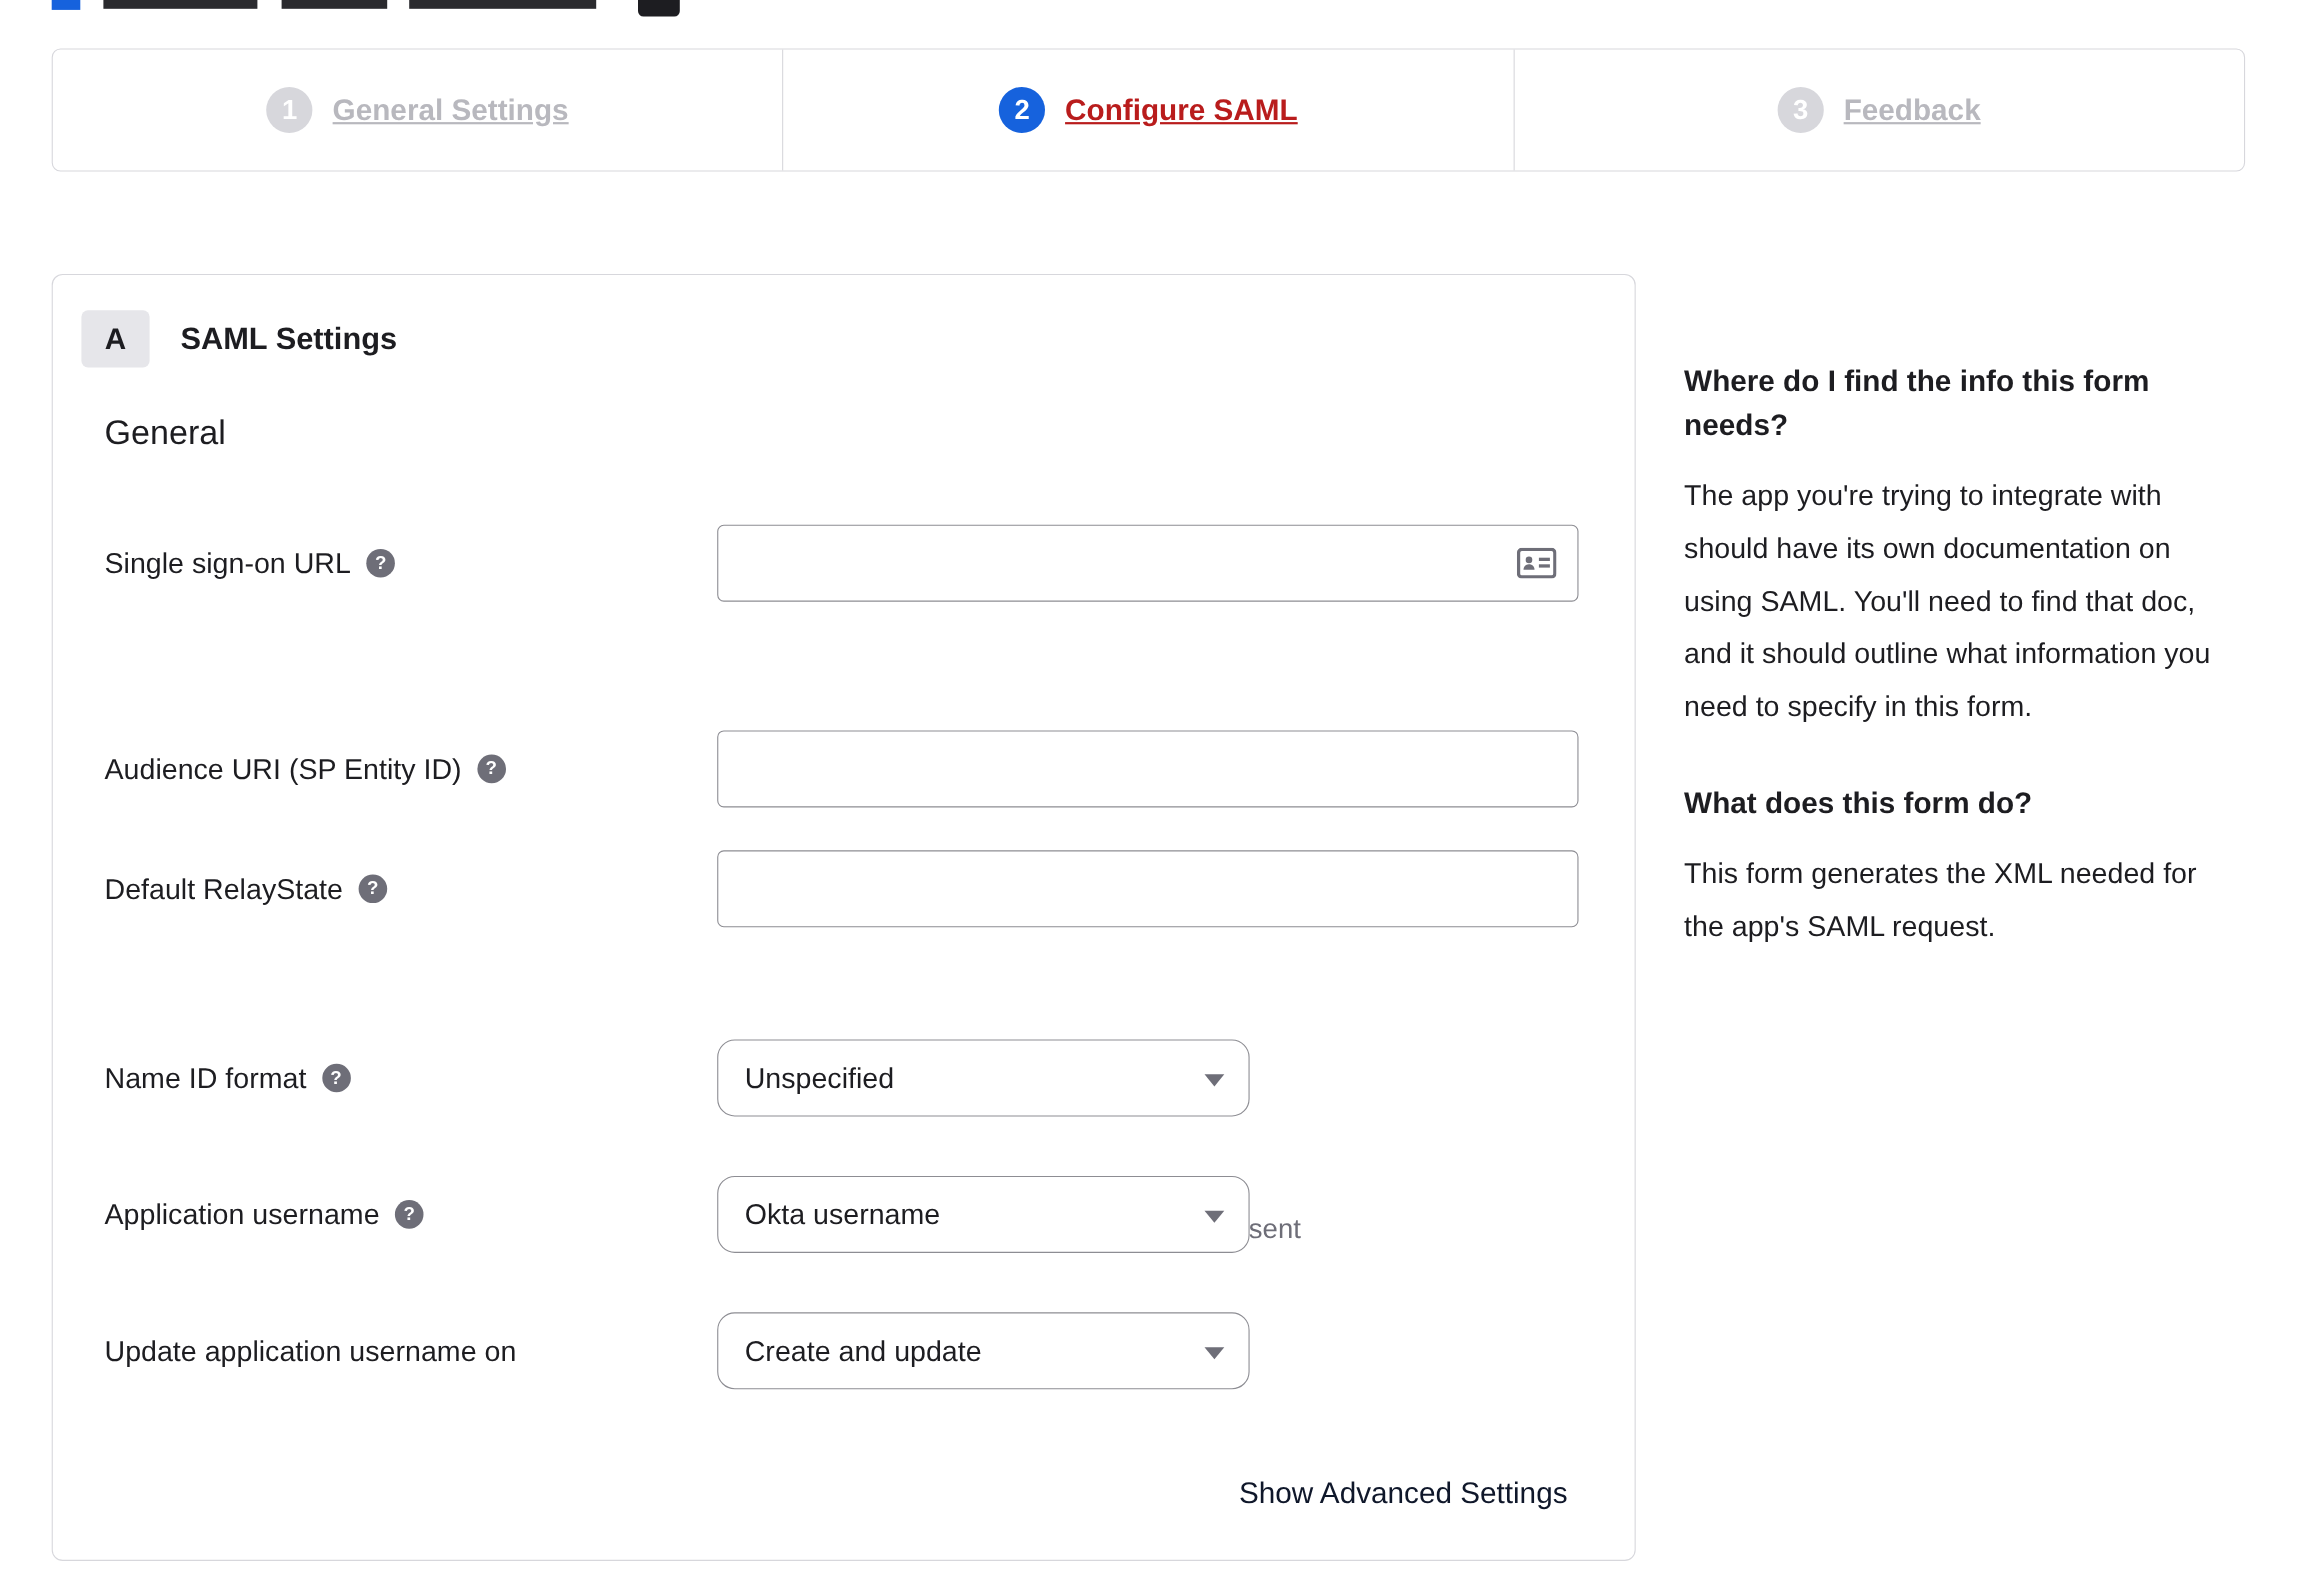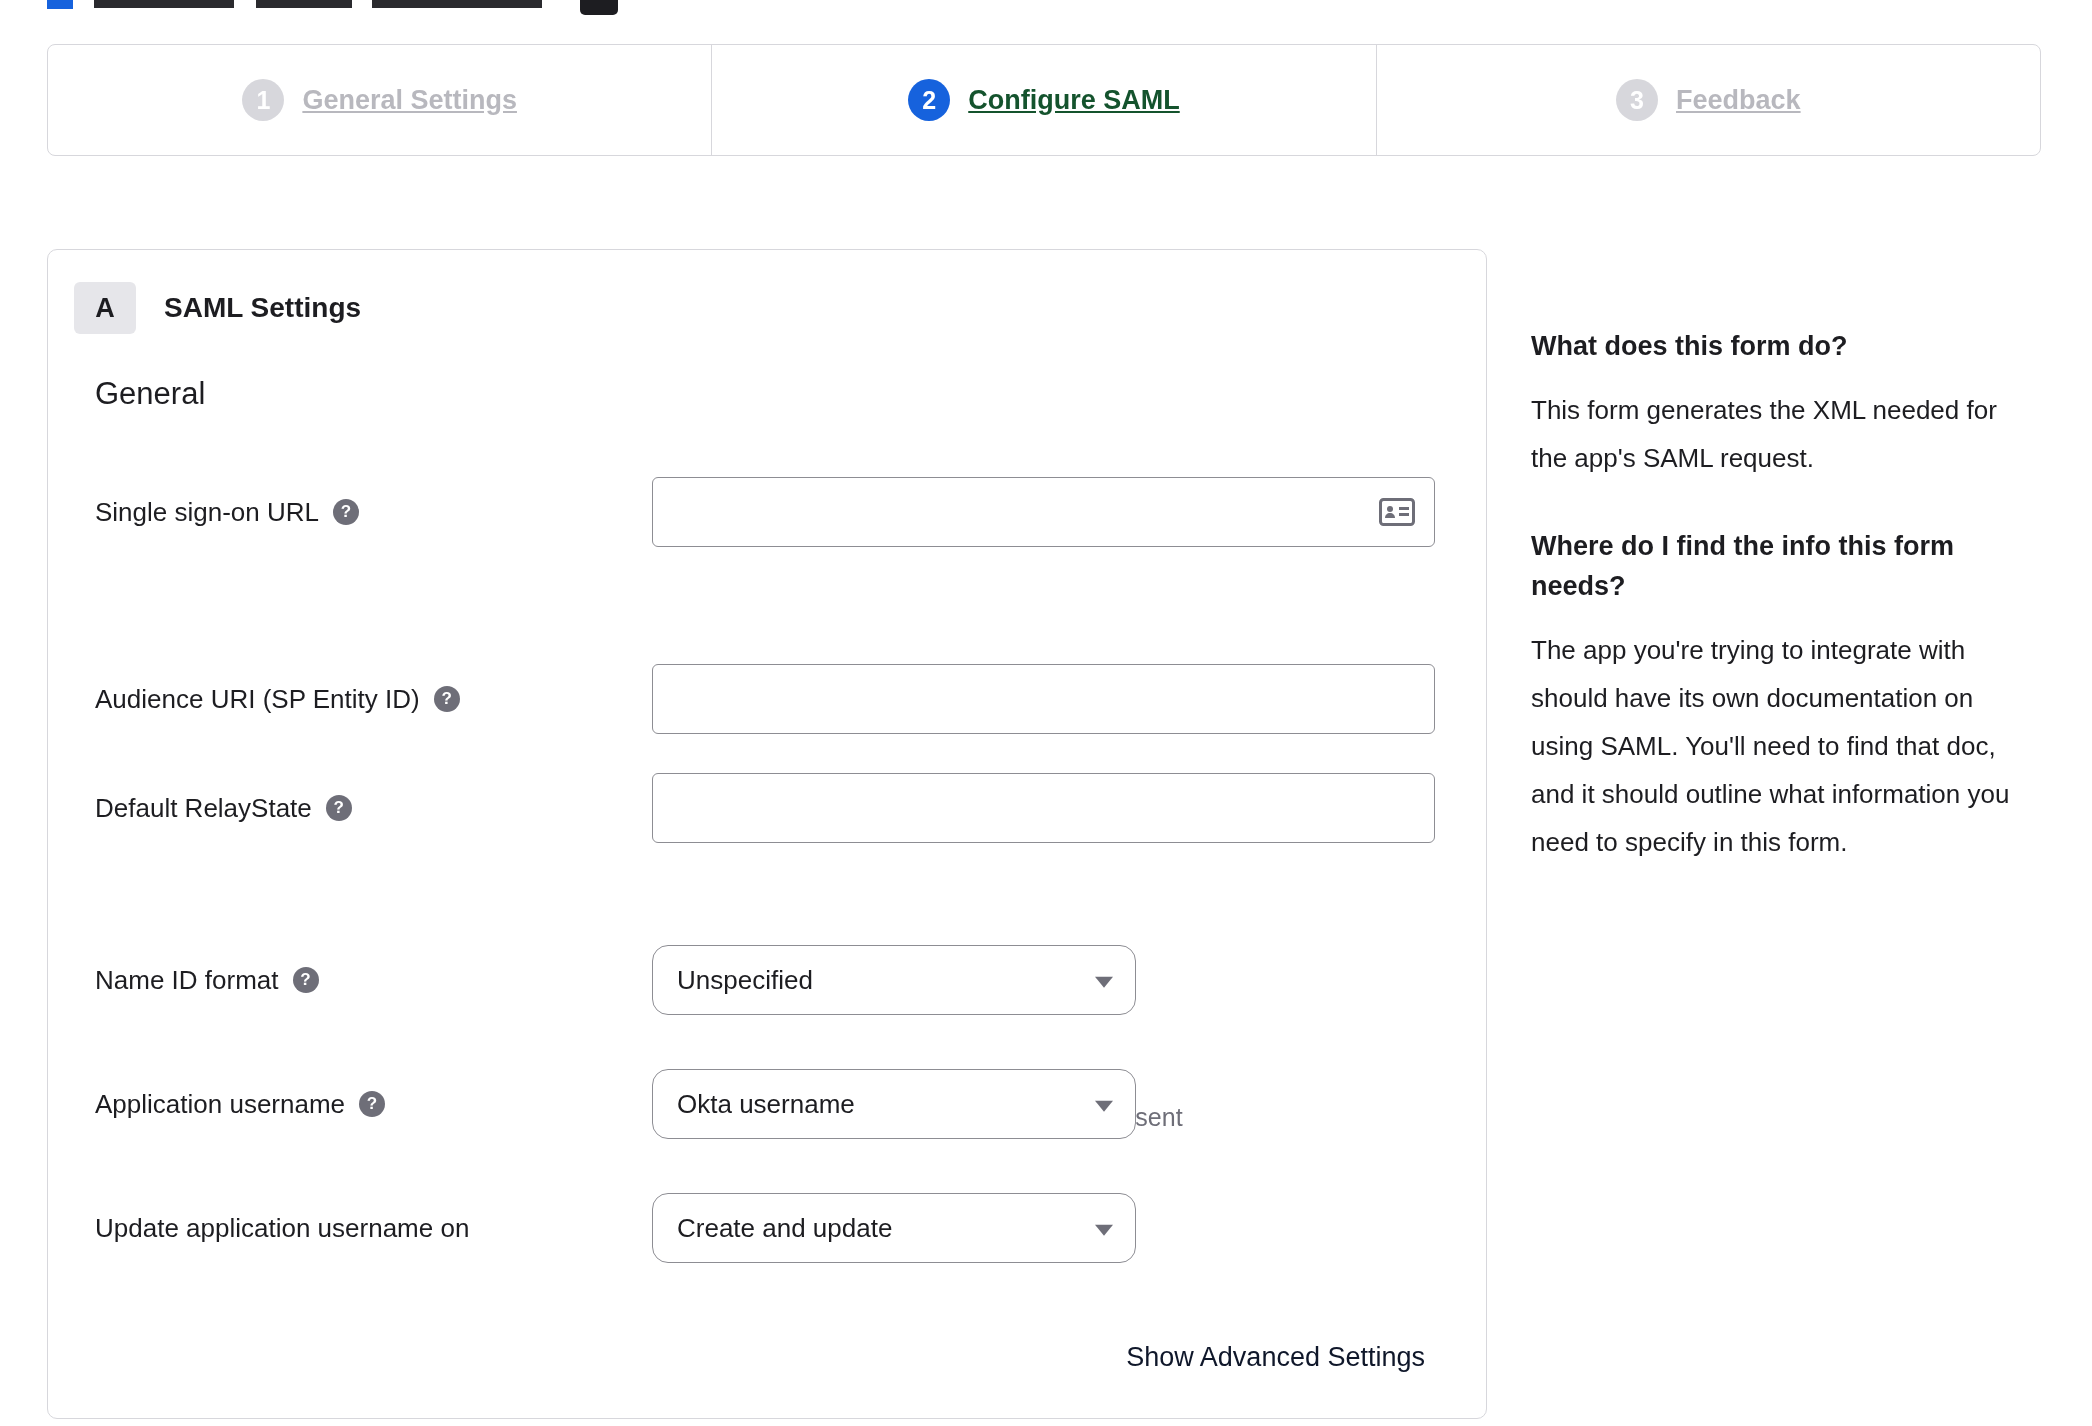--- a/index.html
+++ b/index.html
@@ -29,21 +29,21 @@
   }
   .step + .step { border-left: 1px solid #d7d7dc; }
   .step-circle {
     width: 42px; height: 42px; border-radius: 50%;
     background: #d7d7dc; color: #ffffff;
     font-weight: 700; font-size: 25px;
     display: flex; align-items: center; justify-content: center;
   }
   .step-label { font-weight: 700; font-size: 27px; color: #b8b8be; text-decoration: underline; }
   .step.active .step-circle { background: #1662dd; }
-  .step.active .step-label { color: #14532d; }
+  .step.active .step-label { color: #b91c1c; }
 
   
   .card {
     position: absolute; left: 47px; top: 249px; width: 1440px; height: 1170px;
     background: #fff; border: 1px solid #d7d7dc; border-radius: 10px;
   }
   .section-badge {
     position: absolute; left: 26px; top: 32px; width: 62px; height: 52px;
     background: #e6e6ea; border-radius: 6px;
     display: flex; align-items: center; justify-content: center;
@@ -243,20 +243,20 @@
         <span class="caret"></span>
       </div>
     </div>
   </div>
 
   <a class="advanced-link" href="#">Show Advanced Settings</a>
 </div>
 
 <div class="sidebar">
   <div class="sb-block">
+    <div class="sb-heading">Where do I find the info this form needs?</div>
+    <div class="sb-body">The app you're trying to integrate with should have its own documentation on using SAML. You'll need to find that doc, and it should outline what information you need to specify in this form.</div>
+  </div>
+  <div class="sb-block">
     <div class="sb-heading">What does this form do?</div>
     <div class="sb-body">This form generates the XML needed for the app's SAML request.</div>
   </div>
-  <div class="sb-block">
-    <div class="sb-heading">Where do I find the info this form needs?</div>
-    <div class="sb-body">The app you're trying to integrate with should have its own documentation on using SAML. You'll need to find that doc, and it should outline what information you need to specify in this form.</div>
-  </div>
 </div>
 
 </body></html>

